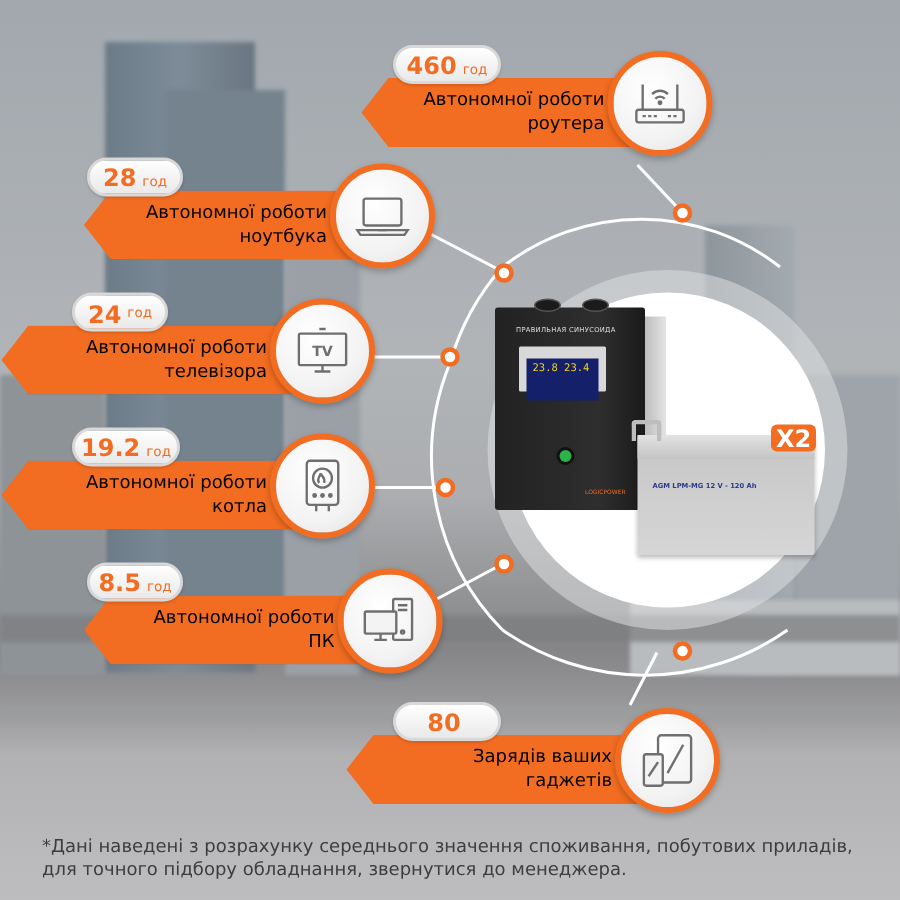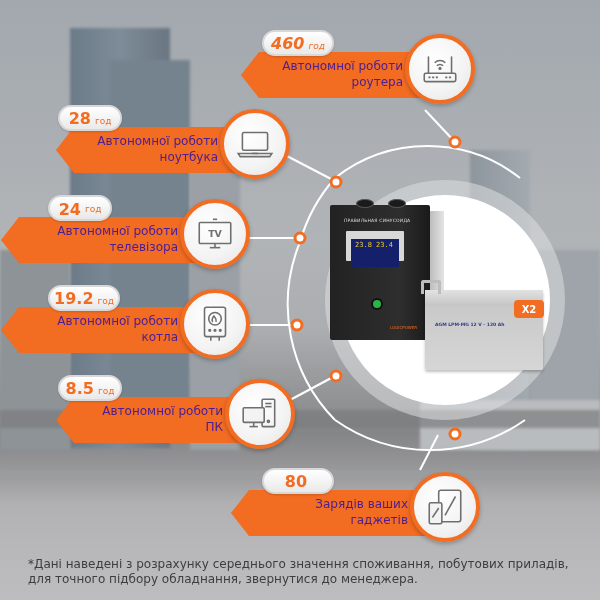--- a/index.html
+++ b/index.html
@@ -36,21 +36,21 @@
     border-radius: 50%; background: #ffffff;
   }
   svg.lines { position: absolute; left: 0; top: 0; width: 600px; height: 600px; pointer-events: none; }
 
   
   .callout { position: absolute; height: 68px; }
   .callout .banner {
     position: absolute; right: 34px; top: 22px; height: 46px;
     background: #f26c21;
     clip-path: polygon(18px 0, 100% 0, 100% 100%, 18px 100%, 0 50%);
-    color: #4c1d95; text-align: right;
+    color: #000000; text-align: right;
     padding: 6px 38px 0 24px;
     font-size: 12px; line-height: 16px;
     box-shadow: 0 2px 4px rgba(0,0,0,.2);
   }
   .callout .pill {
     position: absolute; top: 0; height: 26px; border-radius: 13px;
     background: linear-gradient(180deg,#ffffff,#e9e9e9);
     border: 2px solid #d8d8d8;
     color: #f26c21; font-weight: bold; font-size: 16px;
     display: flex; align-items: baseline; justify-content: center;
@@ -106,22 +106,22 @@
 
   .battery {
     position: absolute; left: 425px; top: 290px; width: 118px; height: 80px;
     background: linear-gradient(180deg,#d9d9d9 0%,#c9c9c9 20%,#d6d6d6 100%);
     border-radius: 2px; box-shadow: 0 2px 3px rgba(0,0,0,.25);
   }
   .battery .lid { position:absolute; left:0; top:0; width:100%; height:16px; background:linear-gradient(180deg,#e2e2e2,#c4c4c4); }
   .battery .lbl { position: absolute; left: 10px; top: 32px; font-size: 4.5px; color: #2b3a8c; font-weight: bold; }
   .battery .handle { position:absolute; left:-4px; top:-10px; width:20px; height:14px; border:3px solid #bdbdbd; border-bottom:none; border-radius:3px 3px 0 0; }
   .badge-x2 {
-    position: absolute; left: 514px; top: 300px; width: 30px; height: 18px; border-radius: 4px;
-    background: #f26c21; color: #fff; font-weight: bold; font-size: 10px;
+    position: absolute; left: 514px; top: 283px; width: 30px; height: 18px; border-radius: 4px;
+    background: #f26c21; color: #fff; font-weight: bold; font-size: 16px;
     display: flex; align-items: center; justify-content: center;
   }
 </style>
 </head>
 <body>
 
 <div class="bg"></div>
 <div class="bldg b1"></div>
 <div class="bldg b1b"></div>
 <div class="bldg b2"></div>
@@ -171,21 +171,21 @@
   <div class="brand">LOGICPOWER</div>
 </div>
 <div class="battery">
   <div class="lid"></div>
   <div class="handle"></div>
   <div class="lbl">AGM LPM-MG 12 V - 120 Ah</div>
 </div>
 <div class="badge-x2">X2</div>
 
 <div class="callout" style="left:250px; top:30px; width:225px;">
-  <div class="pill" style="left:12px; width:72px;font-style:italic;">
+  <div class="pill" style="left:12px; width:72px;">
     <span>460</span>
     <span class="unit">год</span>
   </div>
   <div class="banner" style="width:200px;">
     <div>Автономної роботи</div>
     <div>роутера</div>
   </div>
   <div class="iconc">
     <svg viewBox="0 0 40 40" fill="none" stroke="#6f6f6f" stroke-width="1.5">
       <rect x="5" y="24" width="30" height="8" rx="1.5"></rect>

